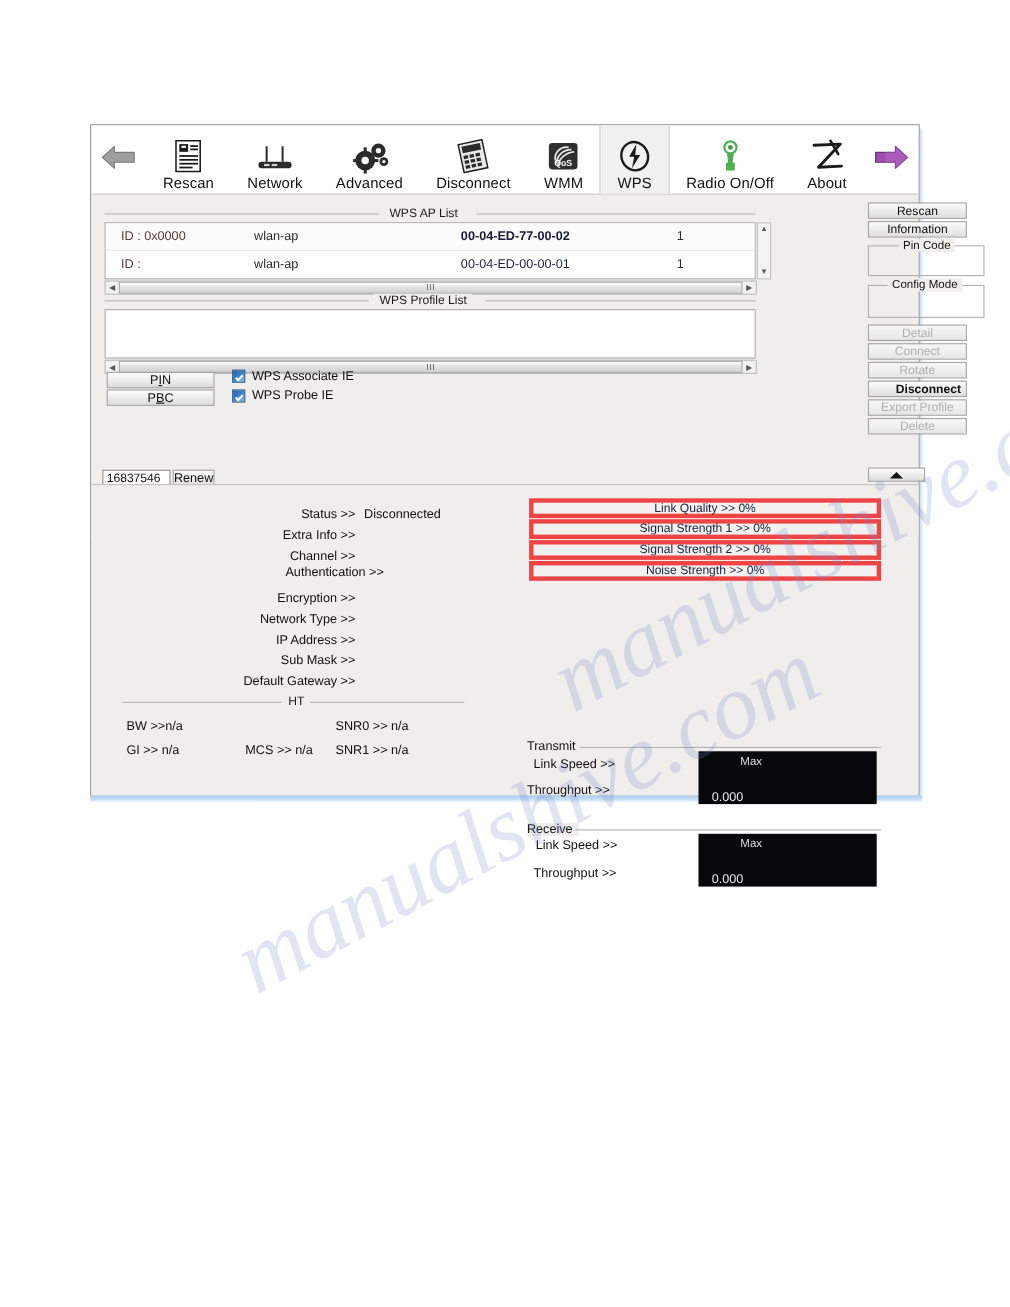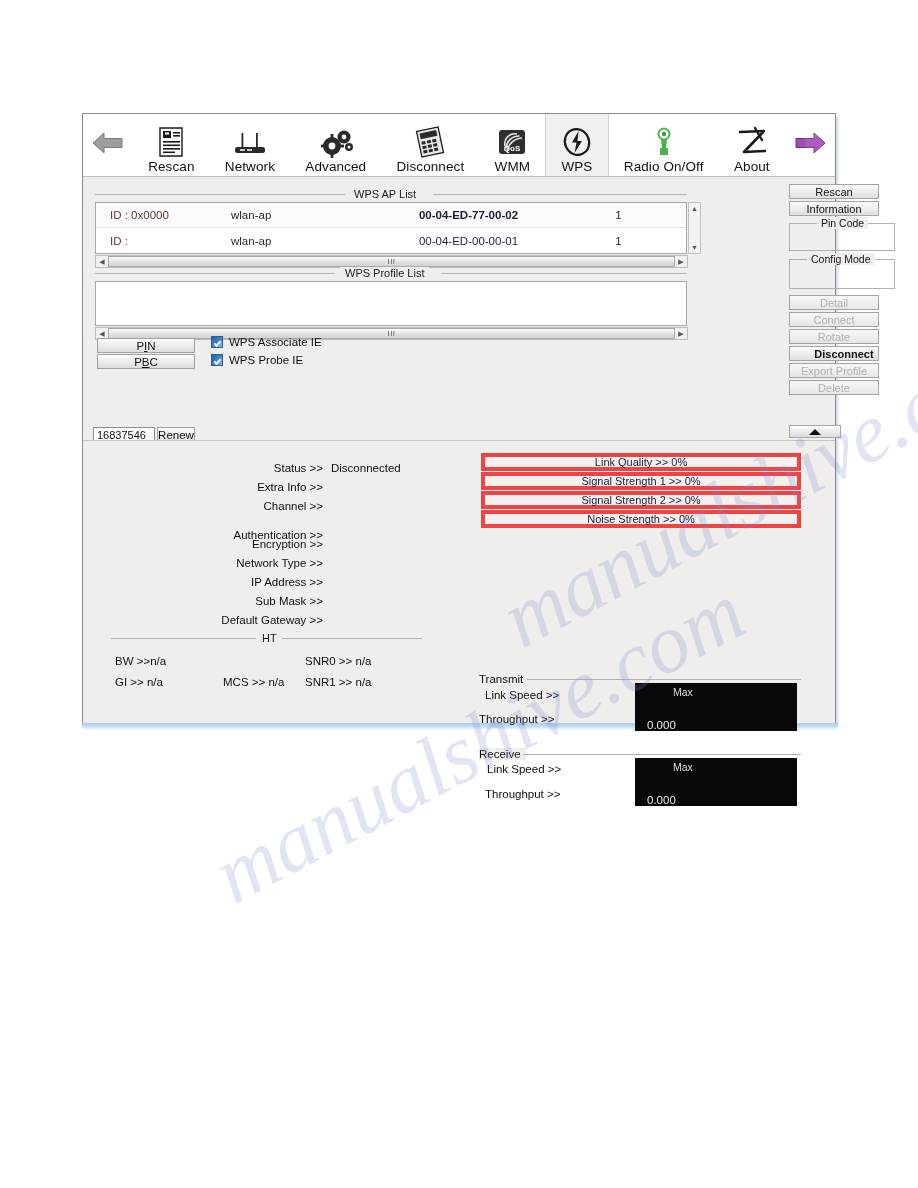--- a/index.html
+++ b/index.html
@@ -515,21 +515,21 @@
     <svg width="14" height="8" viewBox="0 0 14 8">
       <path d="M7 1 L13 7 L1 7 Z" fill="#111111"></path>
     </svg>
   </div>
 
   <div id="bottom-panel">
 
     <div class="stat-row" style="top:17px;text-align:center;">Status &gt;&gt;</div>
     <div class="stat-row" style="top:36px;">Extra Info &gt;&gt;</div>
     <div class="stat-row" style="top:55px;">Channel &gt;&gt;</div>
-    <div class="stat-row" style="top:84px;">Authentication &gt;&gt;</div>
+    <div class="stat-row" style="top:70px;margin-left:26px;">Authentication &gt;&gt;</div>
     <div class="stat-row" style="top:93px;">Encryption &gt;&gt;</div>
     <div class="stat-row" style="top:112px;">Network Type &gt;&gt;</div>
     <div class="stat-row" style="top:131px;">IP Address &gt;&gt;</div>
     <div class="stat-row" style="top:150px;">Sub Mask &gt;&gt;</div>
     <div class="stat-row" style="top:169px;">Default Gateway &gt;&gt;</div>
 
     <div class="stat-val" style="top:17px;">Disconnected</div>
     <div class="stat-val" style="top:36px;"></div>
     <div class="stat-val" style="top:55px;"></div>
     <div class="stat-val" style="top:74px;"></div>

